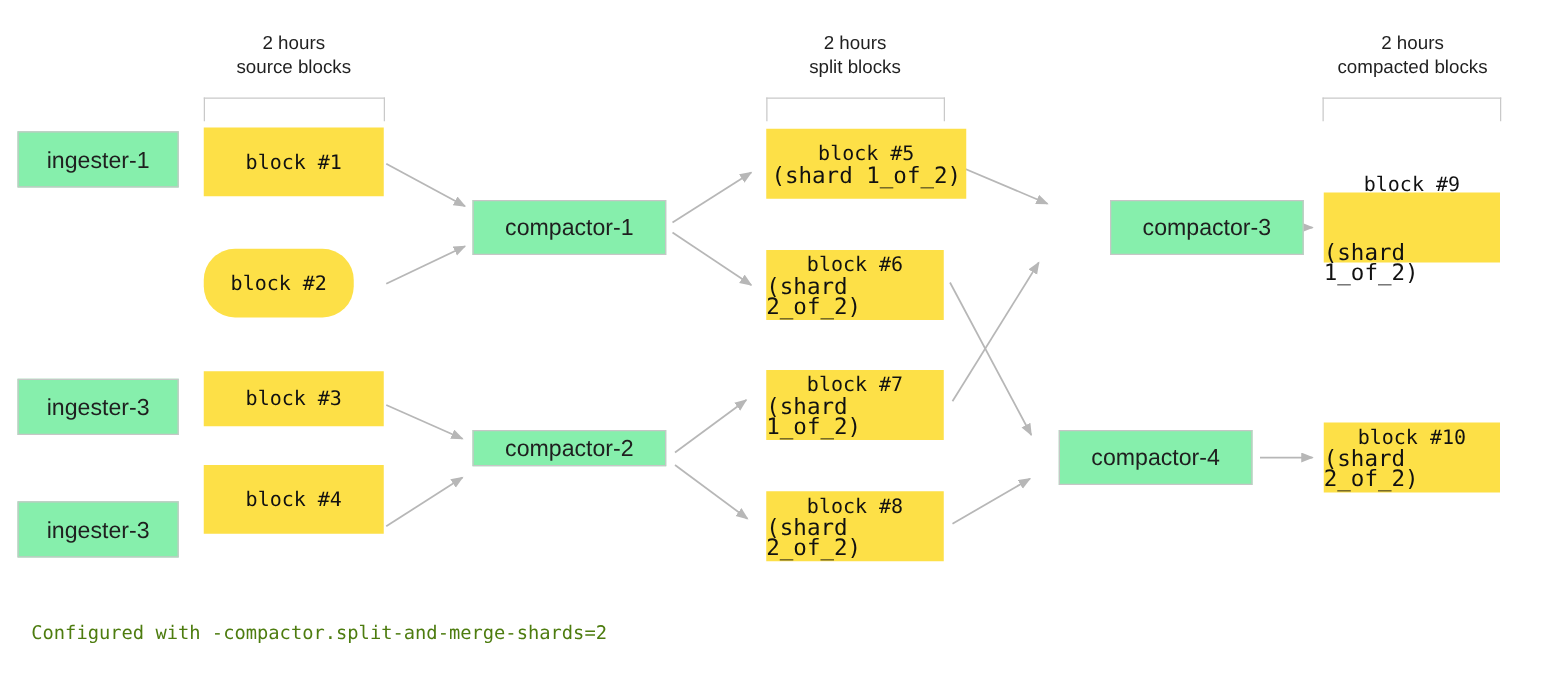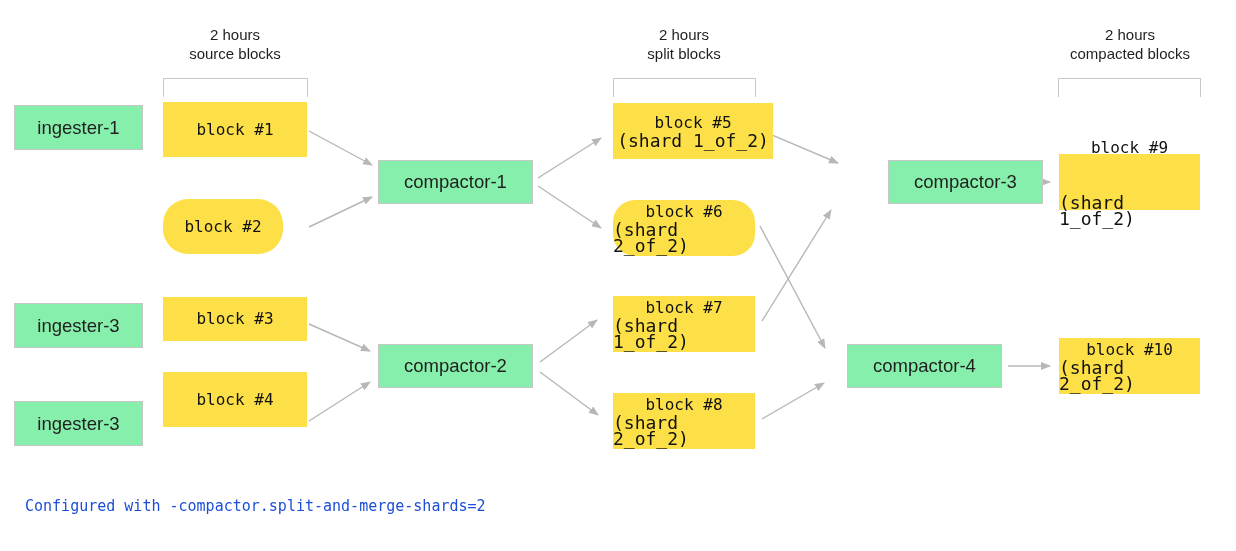--- a/index.html
+++ b/index.html
@@ -54,21 +54,21 @@
     box-sizing: border-box;
   }
   .green-block .blk-label { font-size: 16px; line-height: 20px; }
   .green-block .blk-shard { font-size: 18px; line-height: 16px; }
   .caption {
     position: absolute;
     left: 25px;
     top: 497px;
     font-family: "DejaVu Sans Mono", "Liberation Mono", monospace;
     font-size: 15px;
-    color: #1d4ed8;
+    color: #4d7c0f;
     white-space: pre;
   }
 </style>
 </head>
 <body>
 
 <div class="canvas">
 
   <svg class="arrow-layer" width="1236" height="551" viewBox="0 0 1236 551" xmlns="http://www.w3.org/2000/svg">
     <defs>
@@ -122,27 +122,27 @@
     <div class="blk-label">block #2</div>
   </div>
   <div class="green-block" style="left:163px; top:297px; width:144px; height:44px;">
     <div class="blk-label">block #3</div>
   </div>
   <div class="green-block" style="left:163px; top:372px; width:144px; height:55px;">
     <div class="blk-label">block #4</div>
   </div>
 
   <div class="gray-node" style="left:378px; top:160px; width:155px; height:44px;">compactor-1</div>
-  <div class="gray-node" style="left:378px; top:344px; width:155px; height:44px;">compactor-2</div>
+  <div class="gray-node" style="left:378px; top:344px; width:155px; height:29px;">compactor-2</div>
 
   <div class="green-block" style="left:613px; top:103px; width:160px; height:56px;">
     <div class="blk-label">block #5</div>
     <div class="blk-shard">(shard 1_of_2)</div>
   </div>
-  <div class="green-block" style="left:613px; top:200px; width:142px; height:56px;border-radius:22px;">
+  <div class="green-block" style="left:613px; top:200px; width:142px; height:56px;">
     <div class="blk-label">block #6</div>
     <div class="blk-shard">(shard 2_of_2)</div>
   </div>
   <div class="green-block" style="left:613px; top:296px; width:142px; height:56px;">
     <div class="blk-label">block #7</div>
     <div class="blk-shard">(shard 1_of_2)</div>
   </div>
   <div class="green-block" style="left:613px; top:393px; width:142px; height:56px;">
     <div class="blk-label">block #8</div>
     <div class="blk-shard">(shard 2_of_2)</div>

